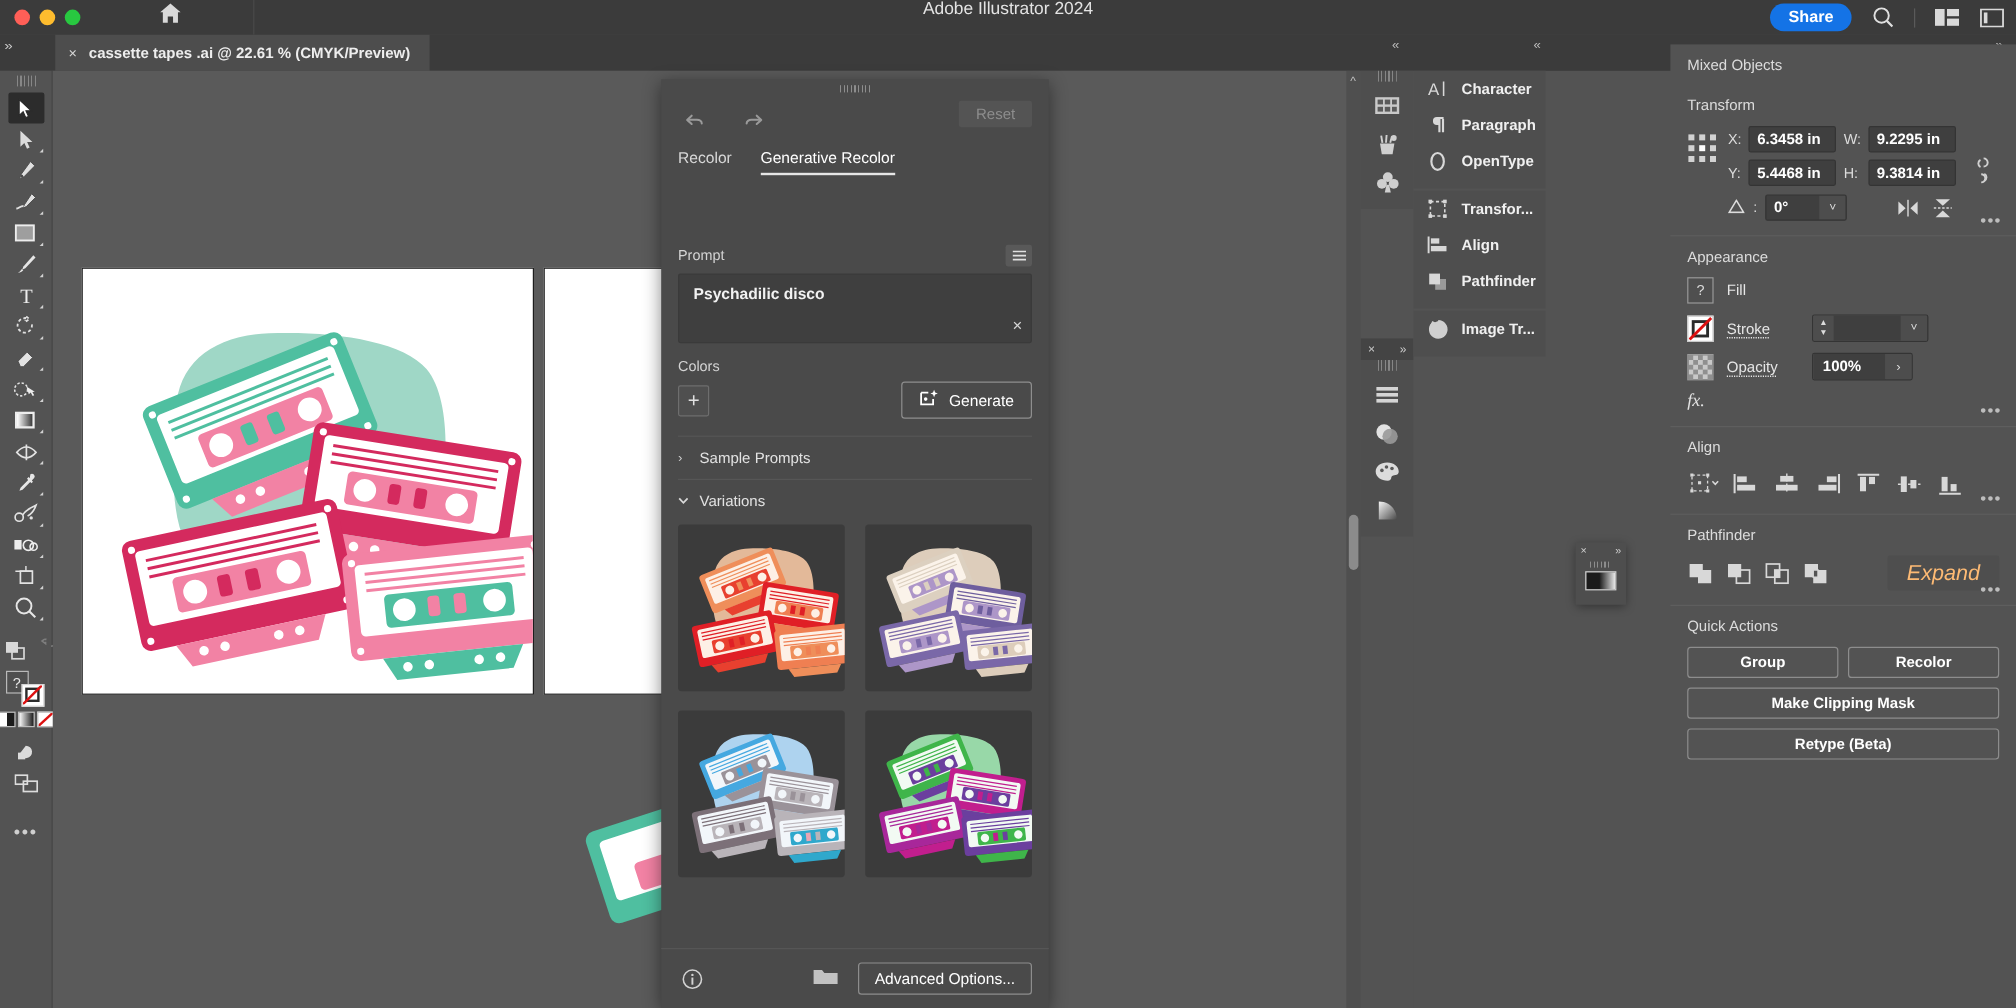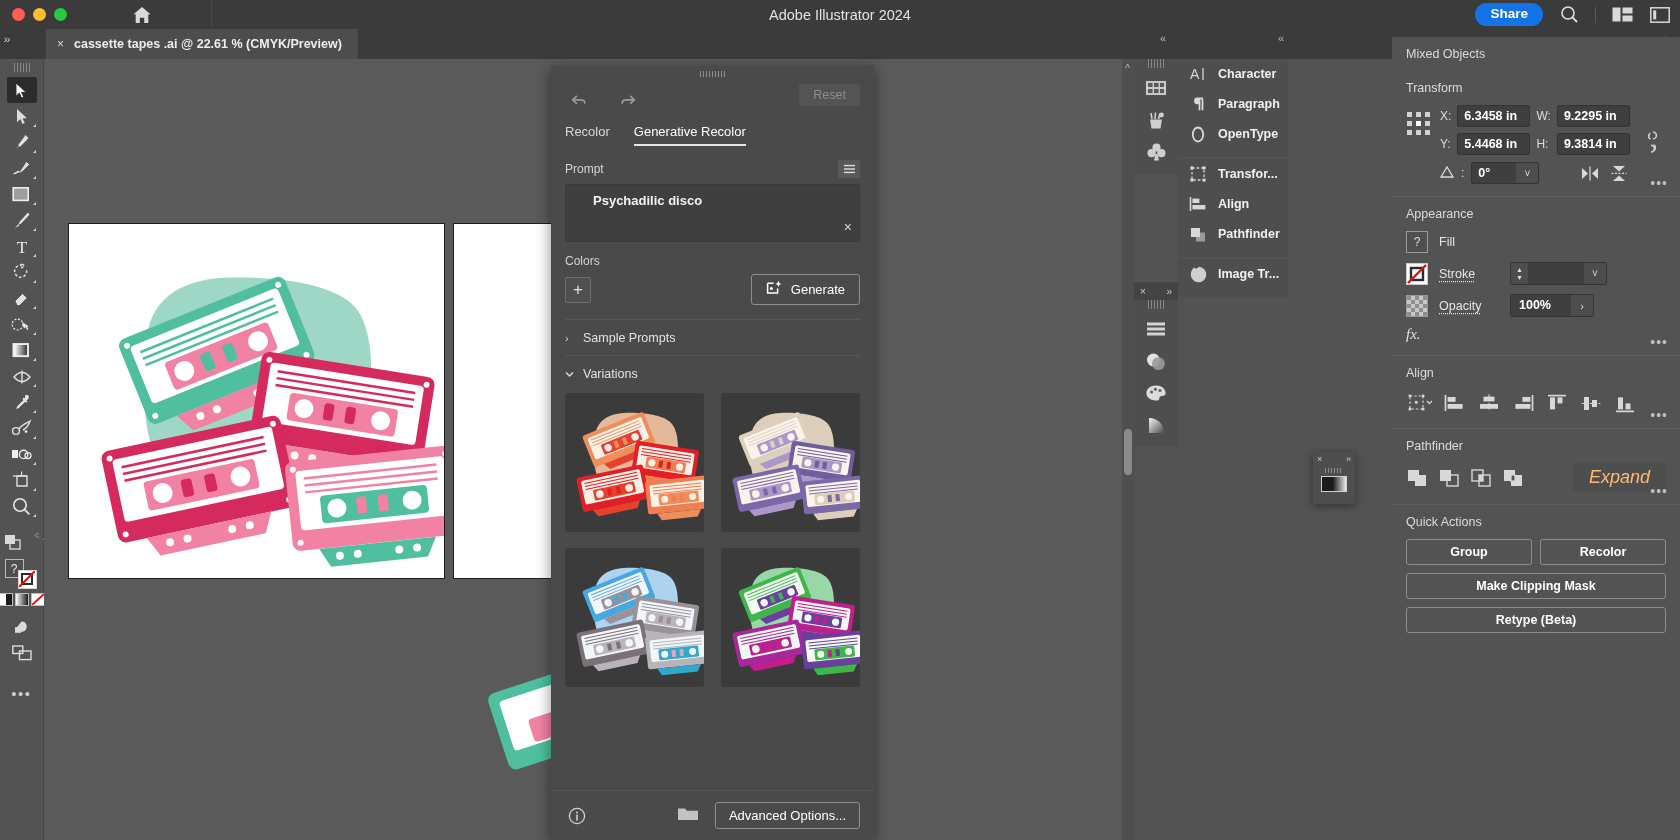--- a/index.html
+++ b/index.html
@@ -7,21 +7,21 @@
   body {
     font-family: "Liberation Sans", sans-serif;
     background:#535353; color:#e8e8e8;
     -webkit-font-smoothing: antialiased;
   }
   .app { position:relative; width:1680px; height:840px; }
 
   
   .titlebar{
     position:absolute; left:0; top:0; width:1680px; height:29px;
-    background:#3b3b3b; display:flex; align-items:center;gap:40px;
+    background:#3b3b3b; display:flex; gap:40px;
   }
   .traffic{ display:flex; gap:8px; padding-left:12px; align-items:center;}
   .dot{ width:13px;height:13px;border-radius:50%; }
   .dot.r{background:#ff5f57;} .dot.y{background:#febc2e;} .dot.g{background:#28c840;}
   .home-btn{ margin-left:22px; width:26px;height:22px; display:flex;align-items:center;justify-content:center;}
   .sep-v{ width:1px; height:29px; background:#4a4a4a; margin-left:16px;}
   .title-text{
     position:absolute; left:0; right:0; text-align:center;
     font-size:14.5px; color:#e3e3e3; pointer-events:none;
   }
@@ -117,26 +117,26 @@
   .reset-btn{
     position:absolute; right:14px; top:2px;
     background:#545454; color:#8d8d8d; font-size:12.5px;
     padding:4px 14px; border-radius:2px; cursor:default;
   }
   .rc-tabs{ display:flex; gap:24px; padding:10px 14px 0; }
   .rc-tab{ font-size:13px; color:#d8d8d8; padding-bottom:5px; cursor:pointer; }
   .rc-tab.active{ color:#fff; border-bottom:2px solid #e6e6e6;}
   .rc-body{ padding:14px; flex:1; overflow:hidden; }
   .lbl-sm{ font-size:12px; color:#d4d4d4; margin-bottom:6px;}
-  .prompt-head{ display:flex; align-items:center; justify-content:space-between; margin-bottom:6px;}
+  .prompt-head{ display:flex; align-items:center; justify-content:space-between; margin-bottom:6px;margin-top:44px;}
   .menu-btn{ width:22px;height:18px;background:#595959;border-radius:2px;
     display:flex;align-items:center;justify-content:center;cursor:pointer;}
   .prompt-box{
     position:relative; background:#3f3f3f; border:1px solid #3a3a3a;
-    height:58px; border-radius:2px; padding:8px 26px 8px 27px;
+    height:58px; border-radius:2px; padding:8px 26px 8px 12px;
   }
   .prompt-box .val{ font-size:13px; color:#f2f2f2; font-weight:bold;}
   .prompt-clear{ position:absolute; right:7px; bottom:6px; font-size:14px; color:#d6d6d6; cursor:pointer;}
   .colors-row{ display:flex; align-items:center; justify-content:space-between; margin-top:12px;}
   .add-color{
     width:26px;height:26px; border:1px solid #6e6e6e; border-radius:2px;
     display:flex;align-items:center;justify-content:center; font-size:17px; color:#e0e0e0;
     background:#4f4f4f; cursor:pointer;
   }
   .gen-btn{

